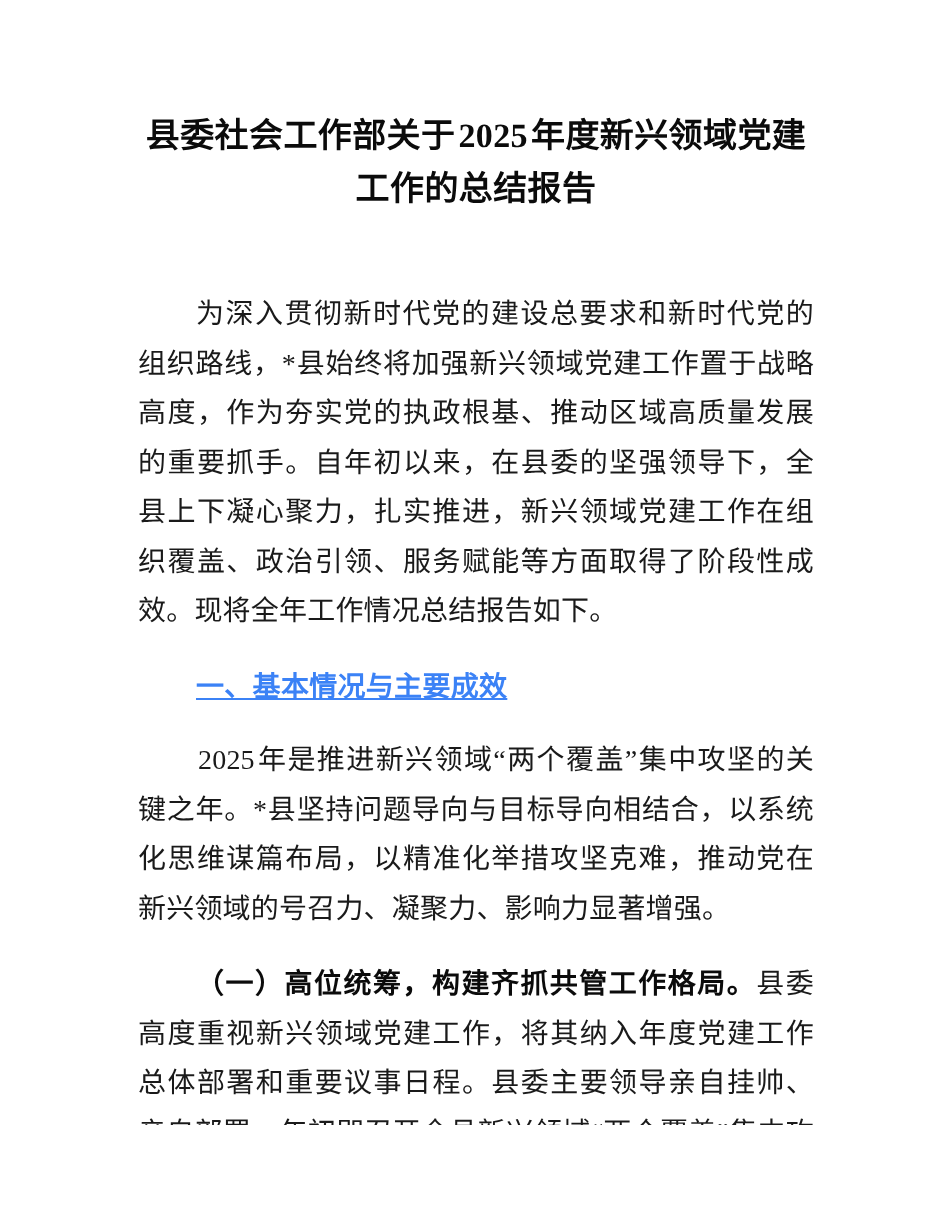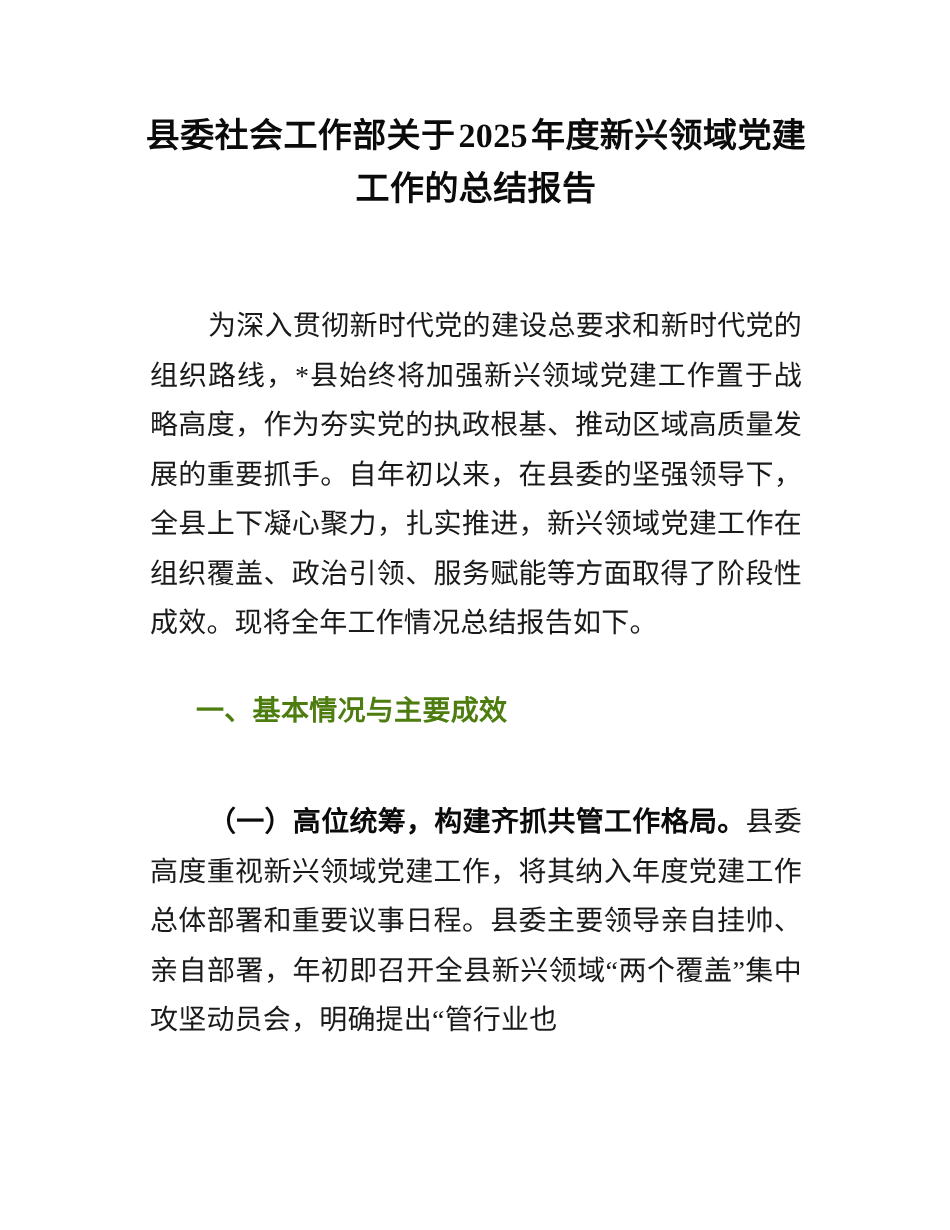--- a/index.html
+++ b/index.html
@@ -50,21 +50,21 @@
   }
 
   .doc-title .num {
     font-family: "Liberation Serif", "DejaVu Serif", serif;
     font-weight: 700;
     padding: 0 3px;
   }
 
   
   .para {
-    margin: 12px;
+    margin: 0;
     font-family: "Liberation Serif", "DejaVu Serif", serif;
     font-size: 28px;
     line-height: 49.5px;
     text-align: justify;
     text-align-last: left;
     text-justify: inter-character;
     letter-spacing: 0.2px;
     color: #1a1a1a;
     text-indent: 58px;
     word-break: break-all;
@@ -77,22 +77,23 @@
 
   
   .section-heading {
     margin: 0;
     font-family: "Liberation Sans", "DejaVu Sans", sans-serif;
     font-weight: 700;
     font-size: 28px;
     line-height: 49.5px;
     text-indent: 58px;
     text-align: left;
-    color: #4d7c0f;
+    color: #3b82f6;
     letter-spacing: 0.3px;
+    text-decoration: underline;
   }
 
   
   .lead-in {
     font-family: Liberation Sans, sans-serif;
     font-weight: 700;
     color: #0b0b0b;
     letter-spacing: 0.2px;
   }
 
@@ -124,20 +125,21 @@
     <div class="gap-title-body"></div>
 
     <p class="para">为深入贯彻新时代党的建设总要求和新时代党的组织路线，*县始终将加强新兴领域党建工作置于战略高度，作为夯实党的执政根基、推动区域高质量发展的重要抓手。自年初以来，在县委的坚强领导下，全县上下凝心聚力，扎实推进，新兴领域党建工作在组织覆盖、政治引领、服务赋能等方面取得了阶段性成效。现将全年工作情况总结报告如下。</p>
 
     <div class="gap-before-h"></div>
 
     <h2 class="section-heading">一、基本情况与主要成效</h2>
 
     <div class="gap-after-h"></div>
 
+    <p class="para"><span class="num">2025</span><span>年是推进新兴领域“两个覆盖”集中攻坚的关键之年。*县坚持问题导向与目标导向相结合，以系统化思维谋篇布局，以精准化举措攻坚克难，推动党在新兴领域的号召力、凝聚力、影响力显著增强。</span></p>
 
     <div class="gap-before-sub"></div>
 
     <p class="para"><span class="lead-in">（一）高位统筹，构建齐抓共管工作格局。</span><span>县委高度重视新兴领域党建工作，将其纳入年度党建工作总体部署和重要议事日程。县委主要领导亲自挂帅、亲自部署，年初即召开全县新兴领域“两个覆盖”集中攻坚动员会，明确提出“管行业也</span></p>
 
   </div>
 
   <div class="clip-bottom"></div>
 </div>
 

